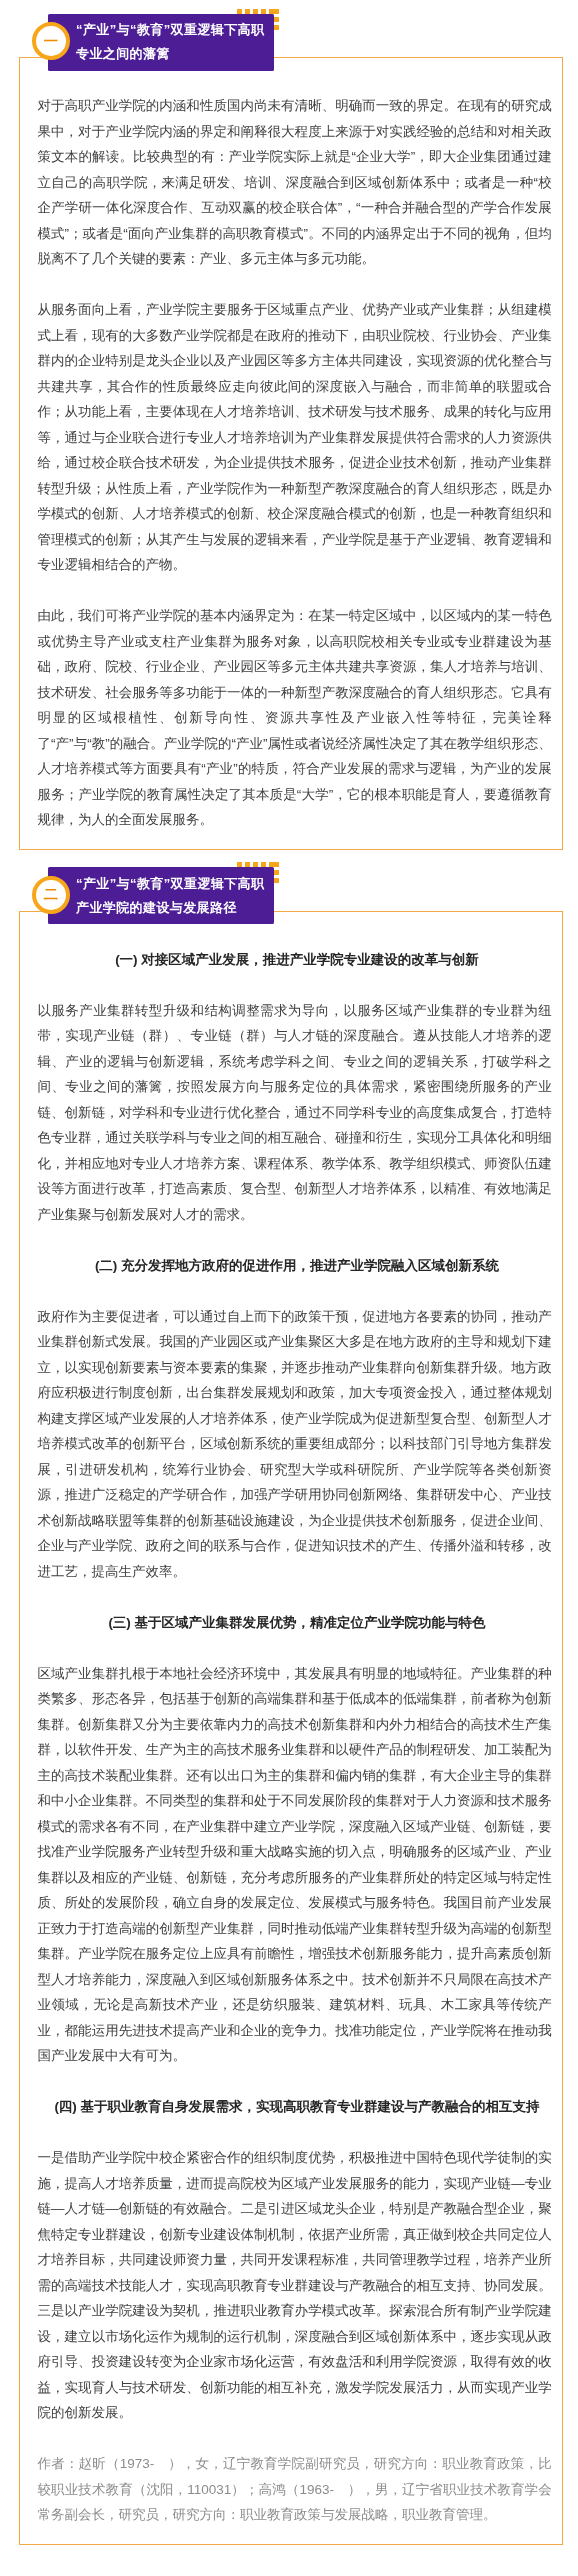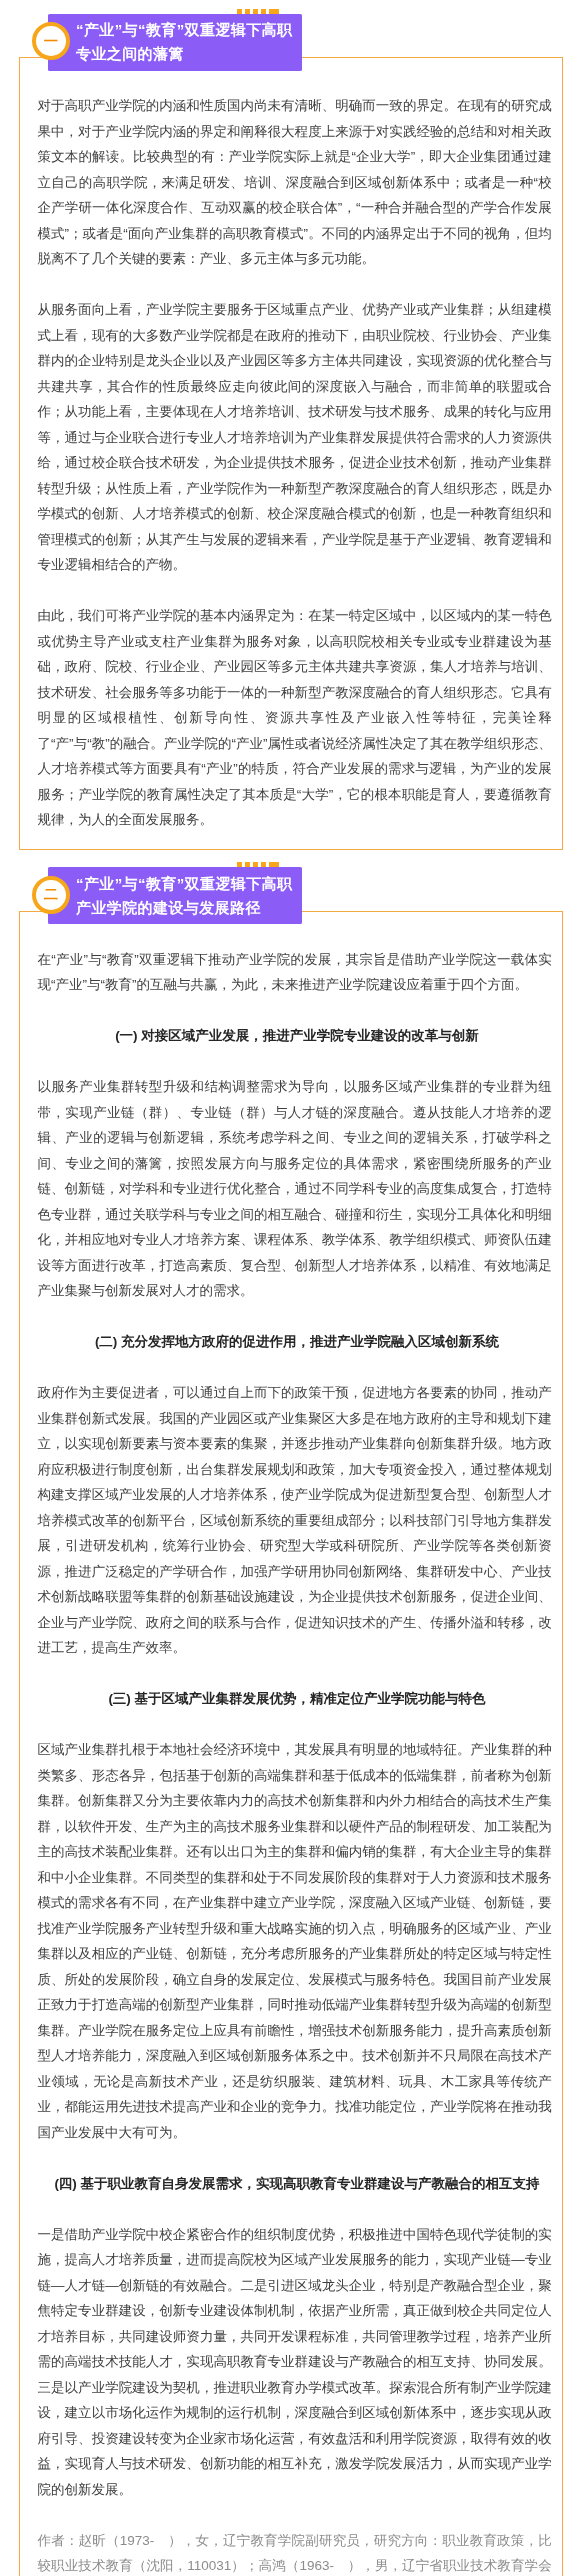--- a/index.html
+++ b/index.html
@@ -11,23 +11,23 @@
   .page { position:relative; width:579px; min-height:2576px; background:#fff; }
 
   .section { position:relative; padding-top:57px; }
   .section + .section { margin-top:4px; }
 
   .sec-header { position:absolute; top:13.5px; left:0; width:100%; height:57px; z-index:2; }
 
   .badge {
     position:absolute; left:48px; top:0; height:57px; box-sizing:border-box;
     width:max-content; max-width:255px;
-    background:#8b5cf6; color:#ffffff; border-radius:1.6px;
+    background:#4c1d95; color:#ffffff; border-radius:1.6px;
     padding:4.8px 9.6px 4.8px 28px;
-    font-size:15px; font-weight:bold; line-height:24px; letter-spacing:0.4px;
+    font-size:13px; font-weight:bold; line-height:24px; letter-spacing:0.4px;
     overflow:hidden; z-index:2;
   }
   .badge-line { white-space:nowrap; }
 
   .num-circle {
     position:absolute; left:32px; top:8.8px; width:30px; height:30px;
     background:#ffffff; border:4px solid #F7A61B; border-radius:50%;
     display:flex; align-items:center; justify-content:center;
     color:#F28A00; font-weight:bold; font-size:14.3px; z-index:3;
   }
@@ -88,21 +88,20 @@
       <div class="dots dots-v"></div>
       <div class="badge">
         <div class="badge-line">“产业”与“教育”双重逻辑下高职</div>
         <div class="badge-line">产业学院的建设与发展路径</div>
       </div>
       <div class="num-circle">
         <span>二</span>
       </div>
     </div>
     <div class="box">
-        <p class="para">在“产业”与“教育”双重逻辑下推动产业学院的发展，其宗旨是借助产业学院这一载体实现“产业”与“教育”的互融与共赢，为此，未来推进产业学院建设应着重于四个方面。</p>
         <h3 class="sub-heading">(一) 对接区域产业发展，推进产业学院专业建设的改革与创新</h3>
         <p class="para">以服务产业集群转型升级和结构调整需求为导向，以服务区域产业集群的专业群为纽带，实现产业链（群）、专业链（群）与人才链的深度融合。遵从技能人才培养的逻辑、产业的逻辑与创新逻辑，系统考虑学科之间、专业之间的逻辑关系，打破学科之间、专业之间的藩篱，按照发展方向与服务定位的具体需求，紧密围绕所服务的产业链、创新链，对学科和专业进行优化整合，通过不同学科专业的高度集成复合，打造特色专业群，通过关联学科与专业之间的相互融合、碰撞和衍生，实现分工具体化和明细化，并相应地对专业人才培养方案、课程体系、教学体系、教学组织模式、师资队伍建设等方面进行改革，打造高素质、复合型、创新型人才培养体系，以精准、有效地满足产业集聚与创新发展对人才的需求。</p>
         <h3 class="sub-heading">(二) 充分发挥地方政府的促进作用，推进产业学院融入区域创新系统</h3>
         <p class="para">政府作为主要促进者，可以通过自上而下的政策干预，促进地方各要素的协同，推动产业集群创新式发展。我国的产业园区或产业集聚区大多是在地方政府的主导和规划下建立，以实现创新要素与资本要素的集聚，并逐步推动产业集群向创新集群升级。地方政府应积极进行制度创新，出台集群发展规划和政策，加大专项资金投入，通过整体规划构建支撑区域产业发展的人才培养体系，使产业学院成为促进新型复合型、创新型人才培养模式改革的创新平台，区域创新系统的重要组成部分；以科技部门引导地方集群发展，引进研发机构，统筹行业协会、研究型大学或科研院所、产业学院等各类创新资源，推进广泛稳定的产学研合作，加强产学研用协同创新网络、集群研发中心、产业技术创新战略联盟等集群的创新基础设施建设，为企业提供技术创新服务，促进企业间、企业与产业学院、政府之间的联系与合作，促进知识技术的产生、传播外溢和转移，改进工艺，提高生产效率。</p>
         <h3 class="sub-heading">(三) 基于区域产业集群发展优势，精准定位产业学院功能与特色</h3>
         <p class="para">区域产业集群扎根于本地社会经济环境中，其发展具有明显的地域特征。产业集群的种类繁多、形态各异，包括基于创新的高端集群和基于低成本的低端集群，前者称为创新集群。创新集群又分为主要依靠内力的高技术创新集群和内外力相结合的高技术生产集群，以软件开发、生产为主的高技术服务业集群和以硬件产品的制程研发、加工装配为主的高技术装配业集群。还有以出口为主的集群和偏内销的集群，有大企业主导的集群和中小企业集群。不同类型的集群和处于不同发展阶段的集群对于人力资源和技术服务模式的需求各有不同，在产业集群中建立产业学院，深度融入区域产业链、创新链，要找准产业学院服务产业转型升级和重大战略实施的切入点，明确服务的区域产业、产业集群以及相应的产业链、创新链，充分考虑所服务的产业集群所处的特定区域与特定性质、所处的发展阶段，确立自身的发展定位、发展模式与服务特色。我国目前产业发展正致力于打造高端的创新型产业集群，同时推动低端产业集群转型升级为高端的创新型集群。产业学院在服务定位上应具有前瞻性，增强技术创新服务能力，提升高素质创新型人才培养能力，深度融入到区域创新服务体系之中。技术创新并不只局限在高技术产业领域，无论是高新技术产业，还是纺织服装、建筑材料、玩具、木工家具等传统产业，都能运用先进技术提高产业和企业的竞争力。找准功能定位，产业学院将在推动我国产业发展中大有可为。</p>
         <h3 class="sub-heading">(四) 基于职业教育自身发展需求，实现高职教育专业群建设与产教融合的相互支持</h3>
         <p class="para">一是借助产业学院中校企紧密合作的组织制度优势，积极推进中国特色现代学徒制的实施，提高人才培养质量，进而提高院校为区域产业发展服务的能力，实现产业链—专业链—人才链—创新链的有效融合。二是引进区域龙头企业，特别是产教融合型企业，聚焦特定专业群建设，创新专业建设体制机制，依据产业所需，真正做到校企共同定位人才培养目标，共同建设师资力量，共同开发课程标准，共同管理教学过程，培养产业所需的高端技术技能人才，实现高职教育专业群建设与产教融合的相互支持、协同发展。三是以产业学院建设为契机，推进职业教育办学模式改革。探索混合所有制产业学院建设，建立以市场化运作为规制的运行机制，深度融合到区域创新体系中，逐步实现从政府引导、投资建设转变为企业家市场化运营，有效盘活和利用学院资源，取得有效的收益，实现育人与技术研发、创新功能的相互补充，激发学院发展活力，从而实现产业学院的创新发展。</p>
         <p class="para author">作者：赵昕（1973-　），女，辽宁教育学院副研究员，研究方向：职业教育政策，比较职业技术教育（沈阳，110031）；高鸿（1963-　），男，辽宁省职业技术教育学会常务副会长，研究员，研究方向：职业教育政策与发展战略，职业教育管理。</p>
       </div>

